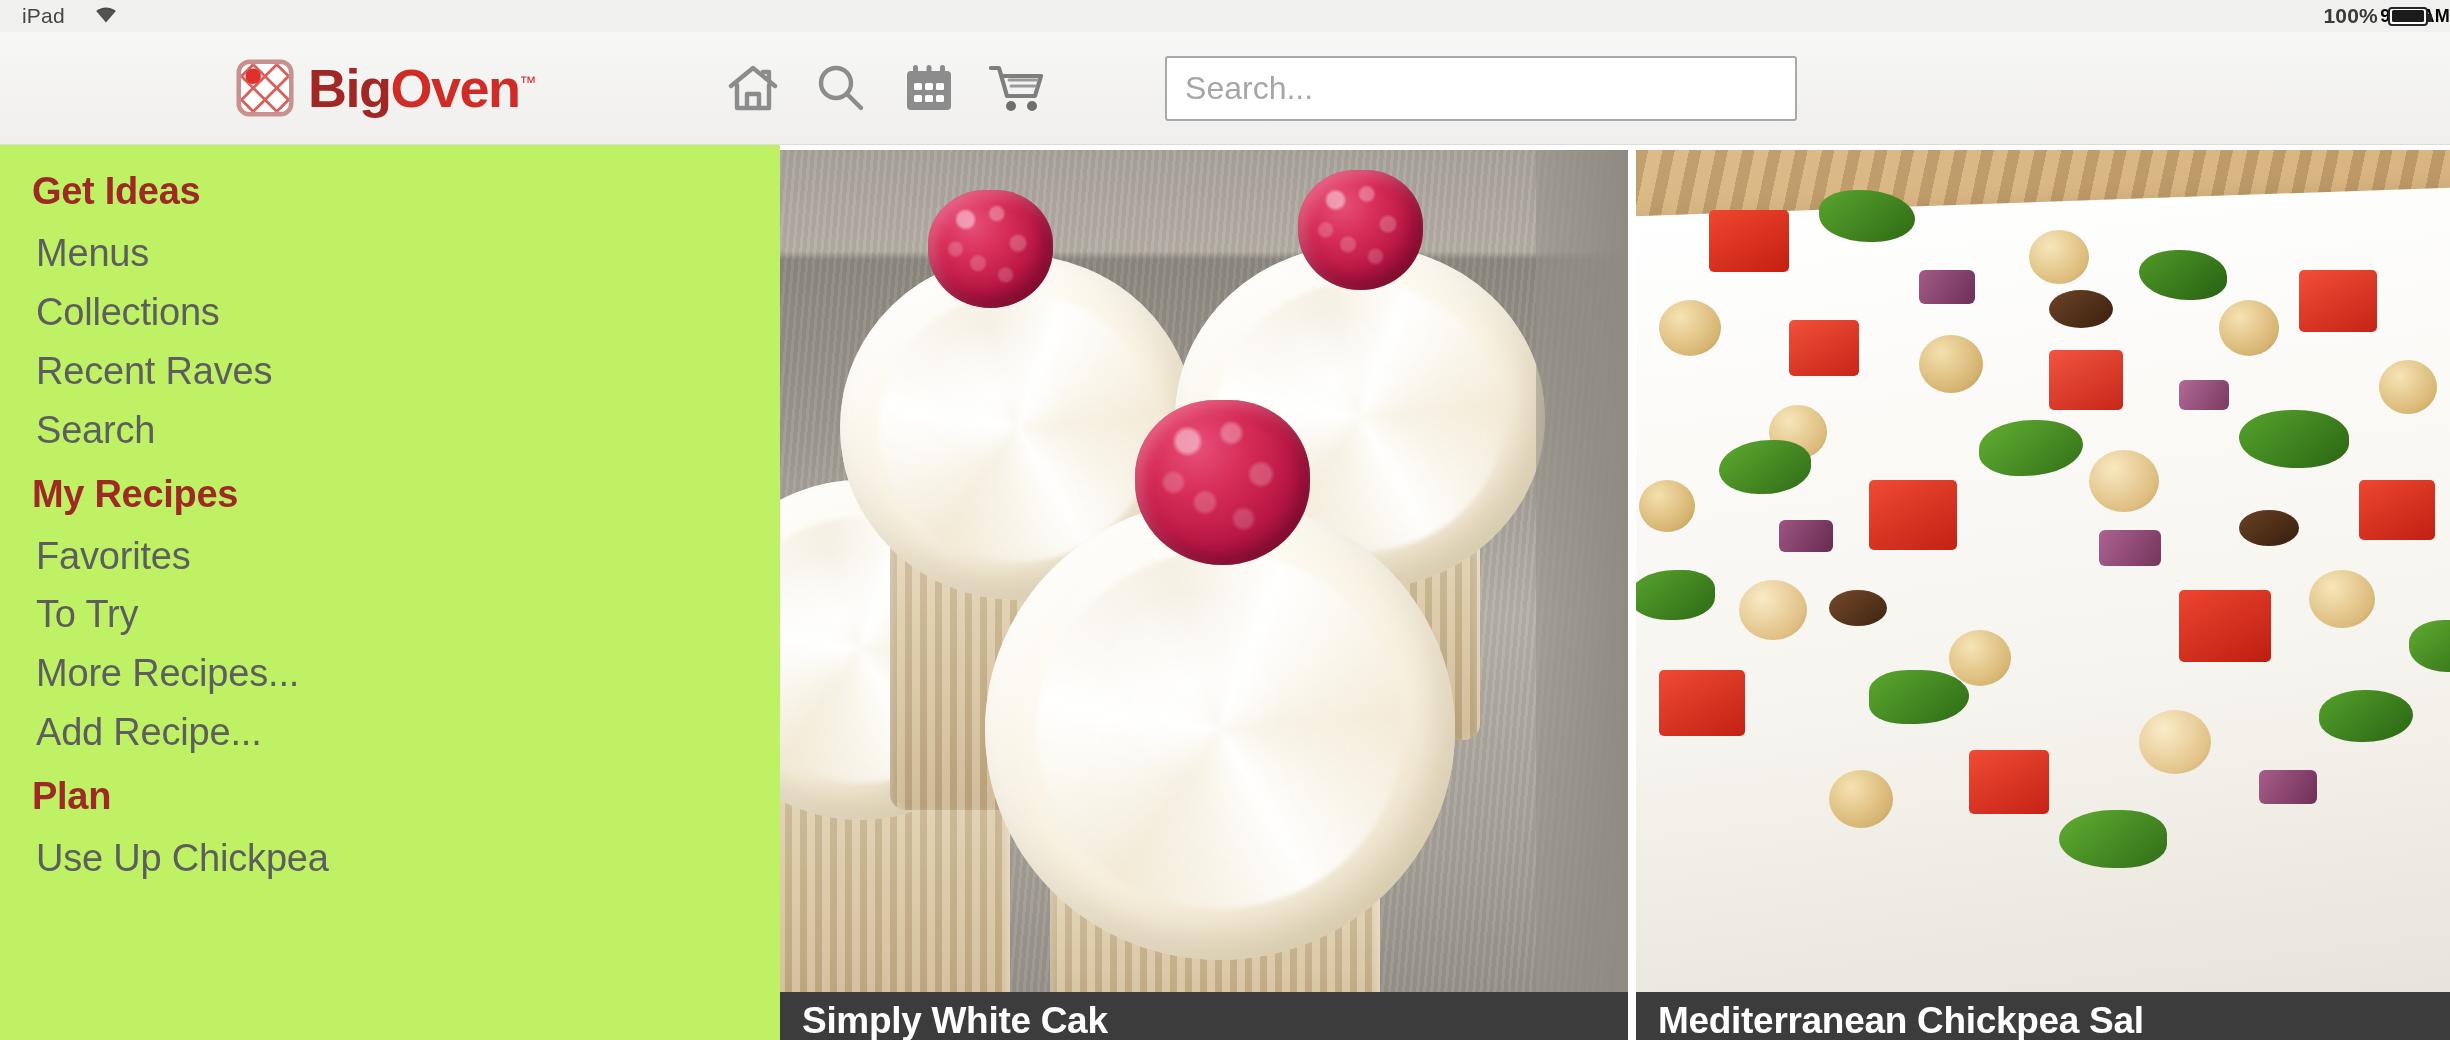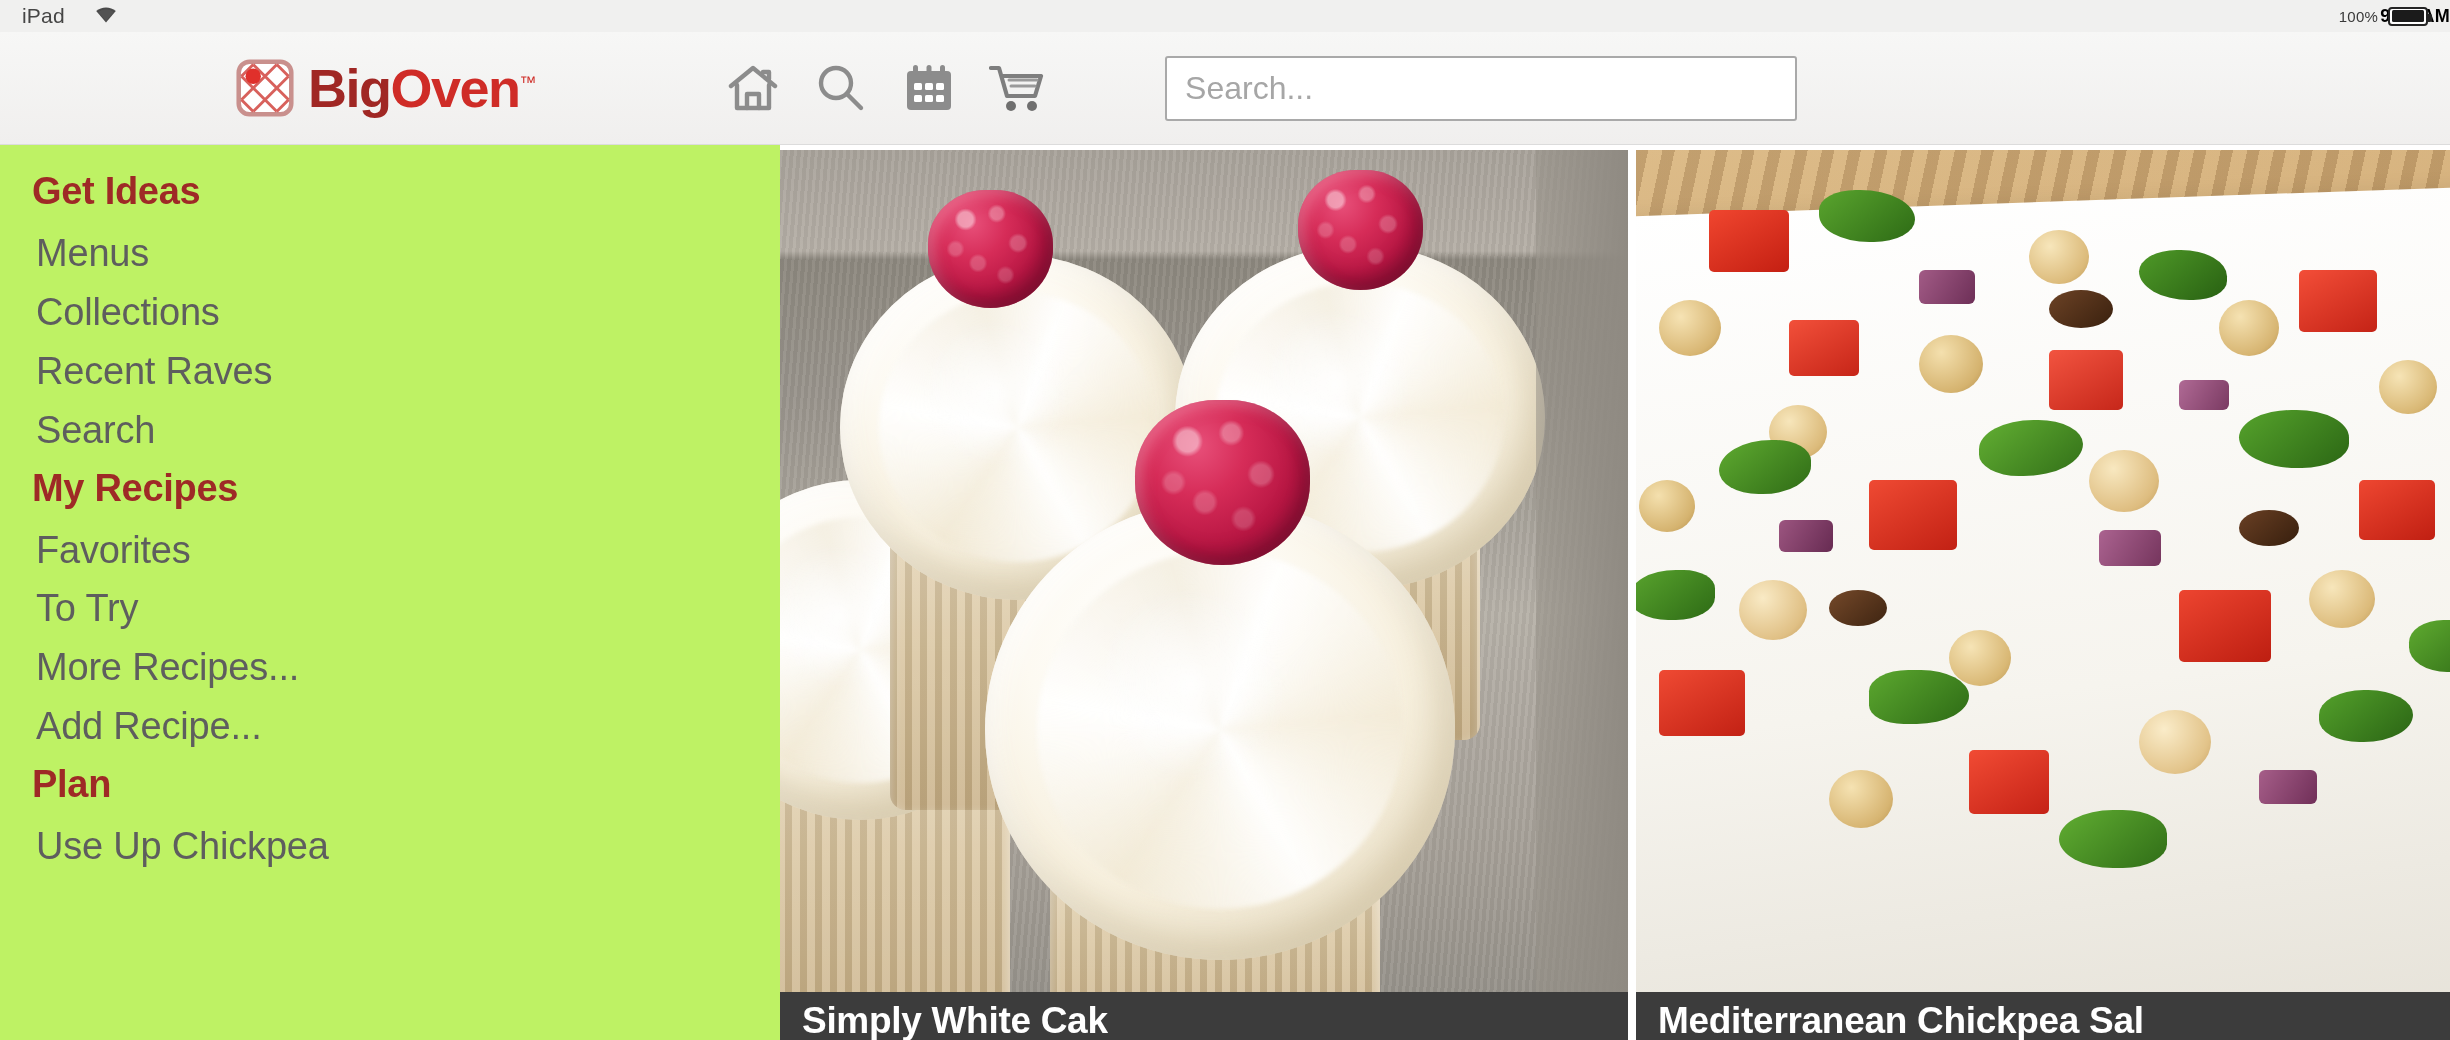--- a/index.html
+++ b/index.html
@@ -23,21 +23,21 @@
     font-size: 21px; color: #3d3d3d;
     letter-spacing: 0.2px;
   }
   .sb-left  { display: flex; align-items: flex-start; gap: 28px; flex: 0 0 auto; }
   .sb-center{ position: absolute; left: 0; right: 0; text-align: right;
               font-weight: 600; font-size: 18px; color: #000000; pointer-events: none; }
   .sb-right { margin-left: auto; display: flex; align-items: center; gap: 10px;
               position: relative; z-index: 2; }
   .carrier { font-size: 21px; color: #454545; }
   .wifi-ico { display: block; }
-  .battery-pct { font-size: 15px; color: #3a3a3a; font-weight: 400; }
+  .battery-pct { font-size: 21px; color: #3a3a3a; font-weight: 700; }
   .battery {
     width: 40px; height: 19px;
     border: 2.5px solid #242424; border-radius: 4px;
     position: relative; background: #fff;
   }
   .battery::after {
     content: ""; position: absolute; right: -6px; top: 5px;
     width: 4px; height: 8px; background: #242424; border-radius: 0 2px 2px 0;
   }
   .battery .fill {
@@ -90,21 +90,21 @@
     width: 780px; height: 895px;
     background: #bef264;
     padding: 18px 0 0 32px;
     overflow: hidden;
   }
   .sb-section {
     font-size: 38px; font-weight: 700; color: #9e2a26;
     letter-spacing: -0.3px;
     margin: 0 0 4px 0; line-height: 1.5;
   }
-  .sb-section.tight { }
+  .sb-section.tight { margin-top: 6px; }
   .sb-item {
     font-size: 38px; color: #5e5e5e; font-weight: 400;
     line-height: 1.55; padding-left: 4px; cursor: pointer;
     letter-spacing: -0.2px;
   }
 
   
   .cards {
     position: absolute; top: 150px; left: 780px;
     width: 1670px; height: 890px;

